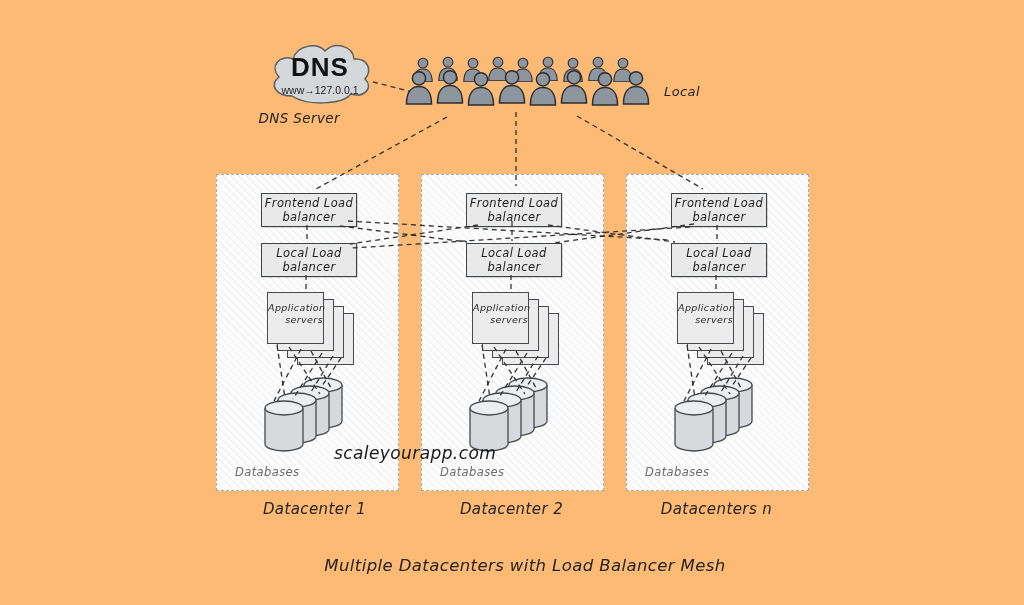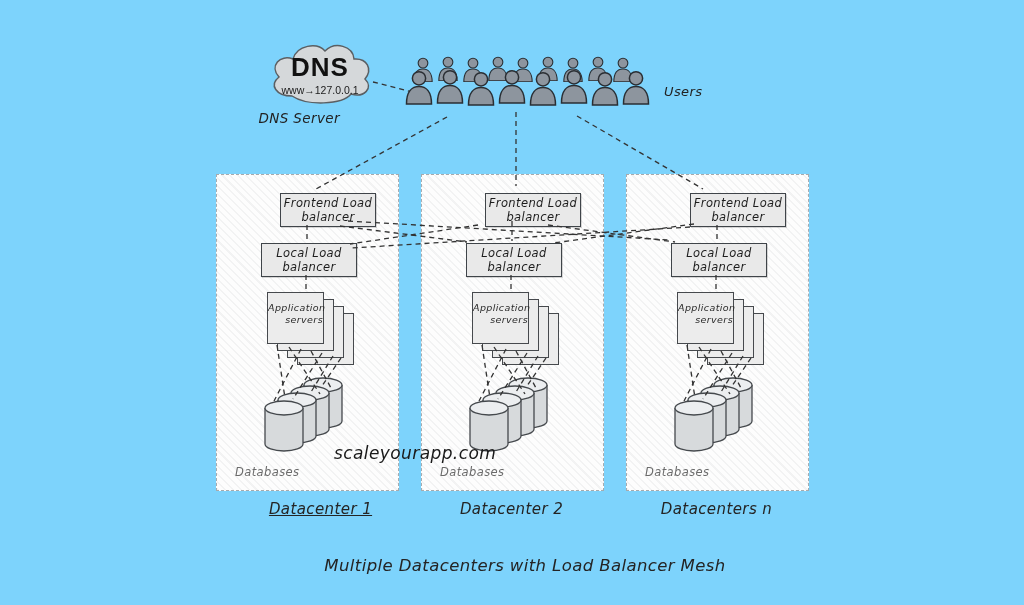--- a/index.html
+++ b/index.html
@@ -1,17 +1,17 @@
 <!DOCTYPE html>
 <html><head>
 <meta charset="utf-8">
 <style>
   html,body{margin:0;padding:0;background:#ffffff;}
   #canvas{
-    position:relative;width:1024px;height:605px;background:#7dd3fc;overflow:hidden;
+    position:relative;width:1024px;height:605px;background:#fdba74;overflow:hidden;
     font-family:"DejaVu Sans",sans-serif;color:#222;
   }
   
   #lines{position:absolute;left:0;top:0;z-index:2;pointer-events:none;}
   #lines line{stroke:#333;stroke-width:1.3;stroke-dasharray:5 4;fill:none;}
   
   .cloud-wrap{position:absolute;left:264px;top:38px;width:112px;height:72px;z-index:3;}
   .cloud-wrap svg{position:absolute;left:0;top:0;}
   .cloud-dns{
     position:absolute;left:0;top:14px;width:100%;text-align:center;
@@ -34,32 +34,32 @@
       repeating-linear-gradient(45deg, rgba(120,125,130,0.08) 0px, rgba(120,125,130,0.08) 1.5px, transparent 1.5px, transparent 5.5px),
       #fdfdfd;
   }
   .dc1{left:216px;} .dc2{left:421px;} .dc3{left:626px;}
   .lb-box{
     position:absolute;left:44px;width:94px;height:32px;z-index:3;
     background:#e9e9e9;border:1.4px solid #3f4449;box-shadow:1px 1px 0 rgba(0,0,0,.15);
     display:flex;align-items:center;justify-content:center;text-align:center;
     font-size:11.5px;line-height:1.25;color:#1d1d1d;
   }
-  .flb{top:18px;margin-left:19px;} .llb{top:68px;}
+  .flb{top:18px;} .llb{top:68px;}
   .app-square{
     position:absolute;width:55px;height:50px;z-index:3;
     background:#ececec;border:1.3px solid #46494d;
   }
   .app-square .app-label{
     display:block;padding-top:9px;text-align:right;font-size:9.5px;line-height:1.3;color:#2a2a2a;
   }
   .db-svg{position:absolute;left:40px;top:202px;z-index:3;}
   .db-label{position:absolute;left:18px;top:290px;width:84px;font-size:11.5px;color:#6b6b6b;z-index:3;}
   .dc-name{position:absolute;top:500px;width:181px;text-align:center;font-size:15px;color:#242424;z-index:3;}
-  .dcn1{left:230px;text-decoration:underline;} .dcn2{left:421px;} .dcn3{left:626px;}
+  .dcn1{left:224px;} .dcn2{left:421px;} .dcn3{left:626px;}
   
   .watermark{position:absolute;left:334px;top:443px;font-size:17px;color:#191919;z-index:4;}
   .caption{position:absolute;left:0;top:556px;width:100%;text-align:center;font-size:16.5px;color:#242424;z-index:3;transform:translateX(13px);}
 </style>
 </head>
 <body>
 
 <div id="canvas">
 
   <svg id="lines" width="1024" height="605">
@@ -146,21 +146,21 @@
       <use href="#person" x="2" y="7" width="30" height="48"></use>
       <use href="#person" x="33" y="6" width="30" height="48"></use>
       <use href="#person" x="64" y="8" width="30" height="48"></use>
       <use href="#person" x="95" y="6" width="30" height="48"></use>
       <use href="#person" x="126" y="8" width="30" height="48"></use>
       <use href="#person" x="157" y="6" width="30" height="48"></use>
       <use href="#person" x="188" y="8" width="30" height="48"></use>
       <use href="#person" x="219" y="7" width="30" height="48"></use>
     </svg>
   </div>
-  <div class="users-label hand">Users</div>
+  <div class="users-label hand">Local</div>
 
   <div class="dc dc1">
     <div class="lb-box flb hand">Frontend Load balancer</div>
     <div class="lb-box llb hand">Local Load balancer</div>
     <div class="app-square" style="left:80px;top:138px;"></div>
     <div class="app-square" style="left:70px;top:131px;"></div>
     <div class="app-square" style="left:60px;top:124px;"></div>
     <div class="app-square" style="left:50px;top:117px;">
       <span class="app-label hand">Application servers</span>
     </div>

